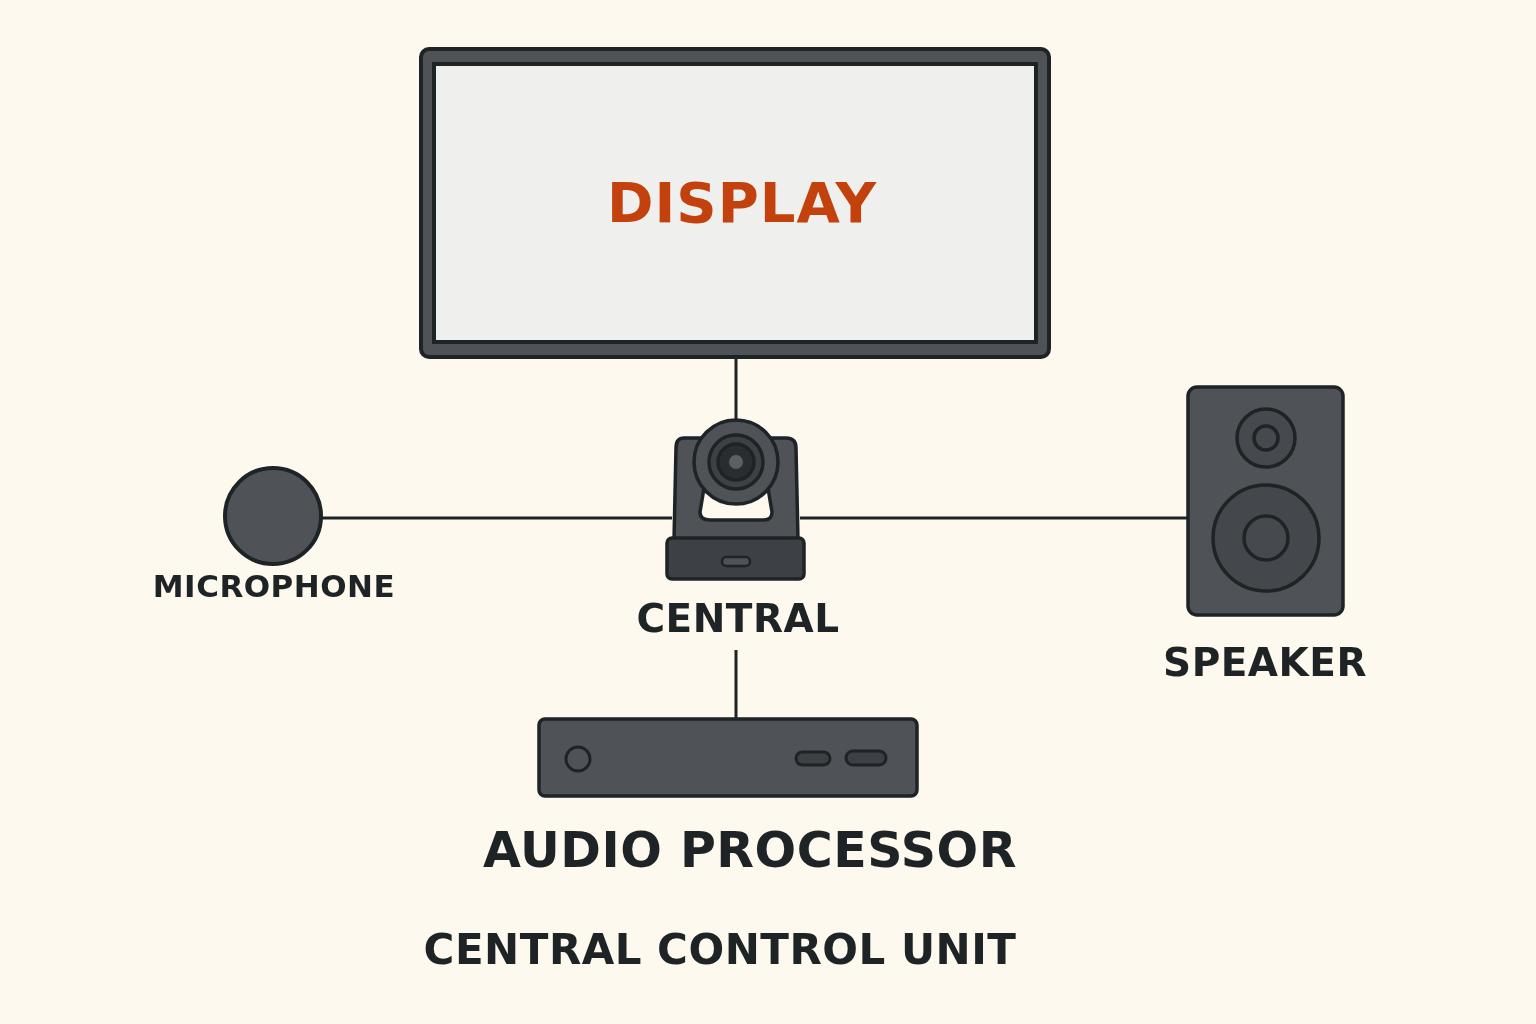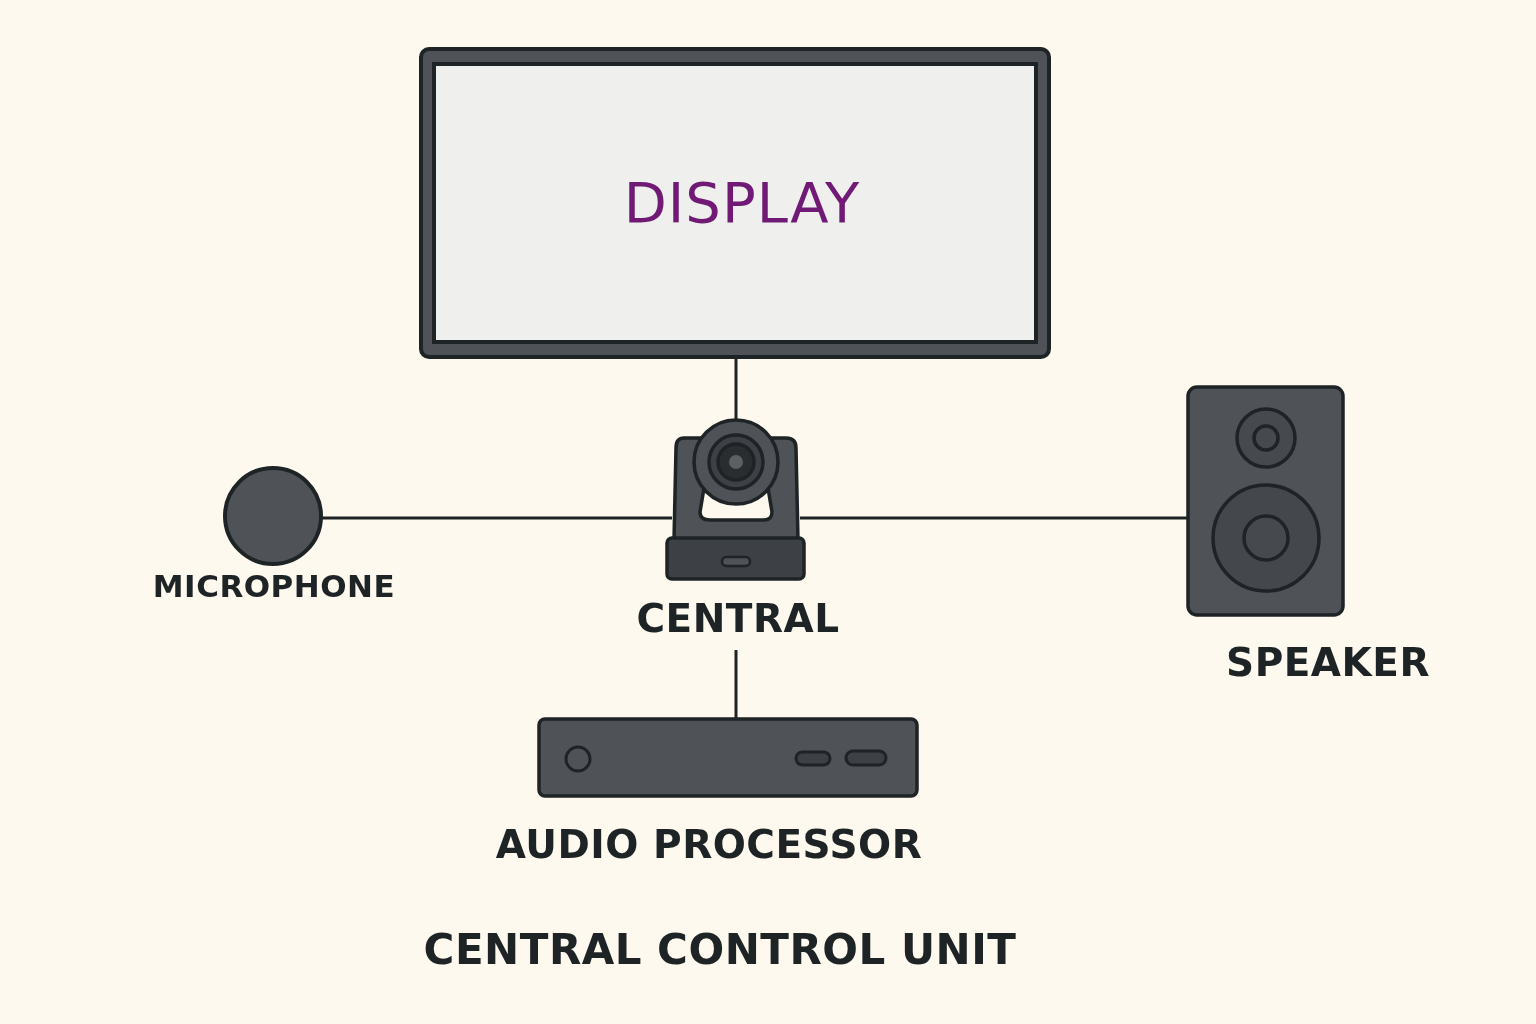--- a/index.html
+++ b/index.html
@@ -17,22 +17,22 @@
     font-weight: bold;
     color: #1e2326;
     white-space: nowrap;
     transform: translateX(-50%);
     letter-spacing: 0.5px;
   }
   .display-label {
     position: absolute;
     left: 742px; top: 170px;
     font-size: 56px;
-    font-weight: normal;
-    color: #701a75;
+    font-weight: bold;
+    color: #c2410c;
     transform: translateX(-50%);
     letter-spacing: 1px;
   }
 </style>
 </head>
 <body>
 
 <svg id="diagram" width="1536" height="1024" viewBox="0 0 1536 1024" xmlns="http://www.w3.org/2000/svg">
 
   <g stroke="#1e2326" stroke-width="3" fill="none">
@@ -74,15 +74,15 @@
     <rect x="539" y="719" width="378" height="77" rx="6" fill="#4f5358"></rect>
     <circle cx="578" cy="759" r="12" fill="#4f5358" stroke-width="3"></circle>
     <rect x="796" y="752" width="34" height="13" rx="6.5" fill="#3d4145" stroke-width="3"></rect>
     <rect x="846" y="751" width="40" height="14" rx="7" fill="#3d4145" stroke-width="3"></rect>
   </g>
 </svg>
 
 <div class="display-label">DISPLAY</div>
 <div class="label" style="left:274px; top:568px; font-size:31px;">MICROPHONE</div>
 <div class="label" style="left:738px; top:596px; font-size:39px;">CENTRAL</div>
-<div class="label" style="left:1328px; top:640px; font-size:39px;">SPEAKER</div>
-<div class="label" style="left:709px; top:822px; font-size:39px;">AUDIO PROCESSOR</div>
+<div class="label" style="left:1265px; top:640px; font-size:39px;">SPEAKER</div>
+<div class="label" style="left:750px; top:822px; font-size:49px;">AUDIO PROCESSOR</div>
 <div class="label" style="left:720px; top:925px; font-size:42px;">CENTRAL CONTROL UNIT</div>
 
 </body></html>

